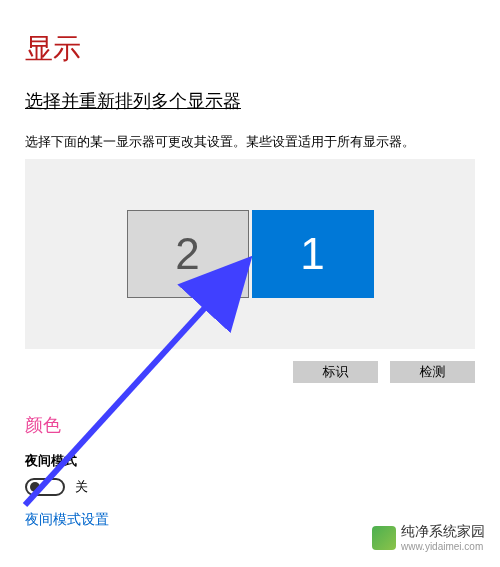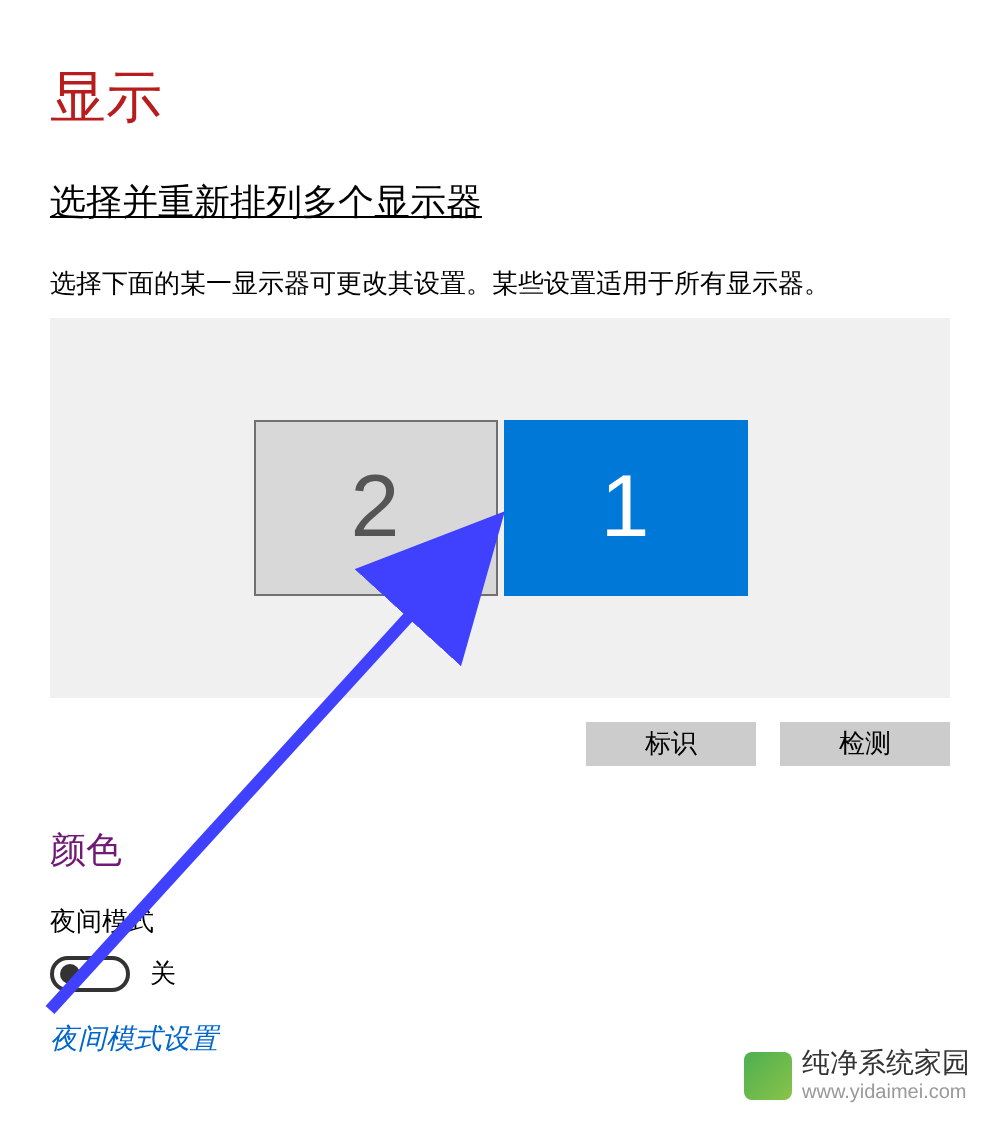--- a/index.html
+++ b/index.html
@@ -75,27 +75,28 @@
       border: none;
       padding: 2px 0;
       width: 85px;
       font-size: 13px;
       color: #000;
       cursor: pointer;
       font-family: inherit;
     }
     .section-title {
       font-size: 18px;
-      color: #701a75;
+      color: #ec4899;
       margin-bottom: 15px;
     }
     .setting-label {
       font-size: 13px;
       color: #000;
       margin-bottom: 8px;
+      font-weight: bold;
     }
     .toggle-row {
       display: flex;
       align-items: center;
       gap: 10px;
       margin-bottom: 15px;
     }
     .toggle {
       width: 40px;
       height: 18px;
@@ -116,21 +117,20 @@
       left: 3px;
     }
     .toggle-label {
       font-size: 13px;
       color: #000;
     }
     .link {
       color: #0066cc;
       font-size: 14px;
       cursor: pointer;
-      font-style: italic;
     }
     .arrow-overlay {
       position: absolute;
       top: 0;
       left: 0;
       width: 500px;
       height: 567px;
       pointer-events: none;
     }
     .watermark {

